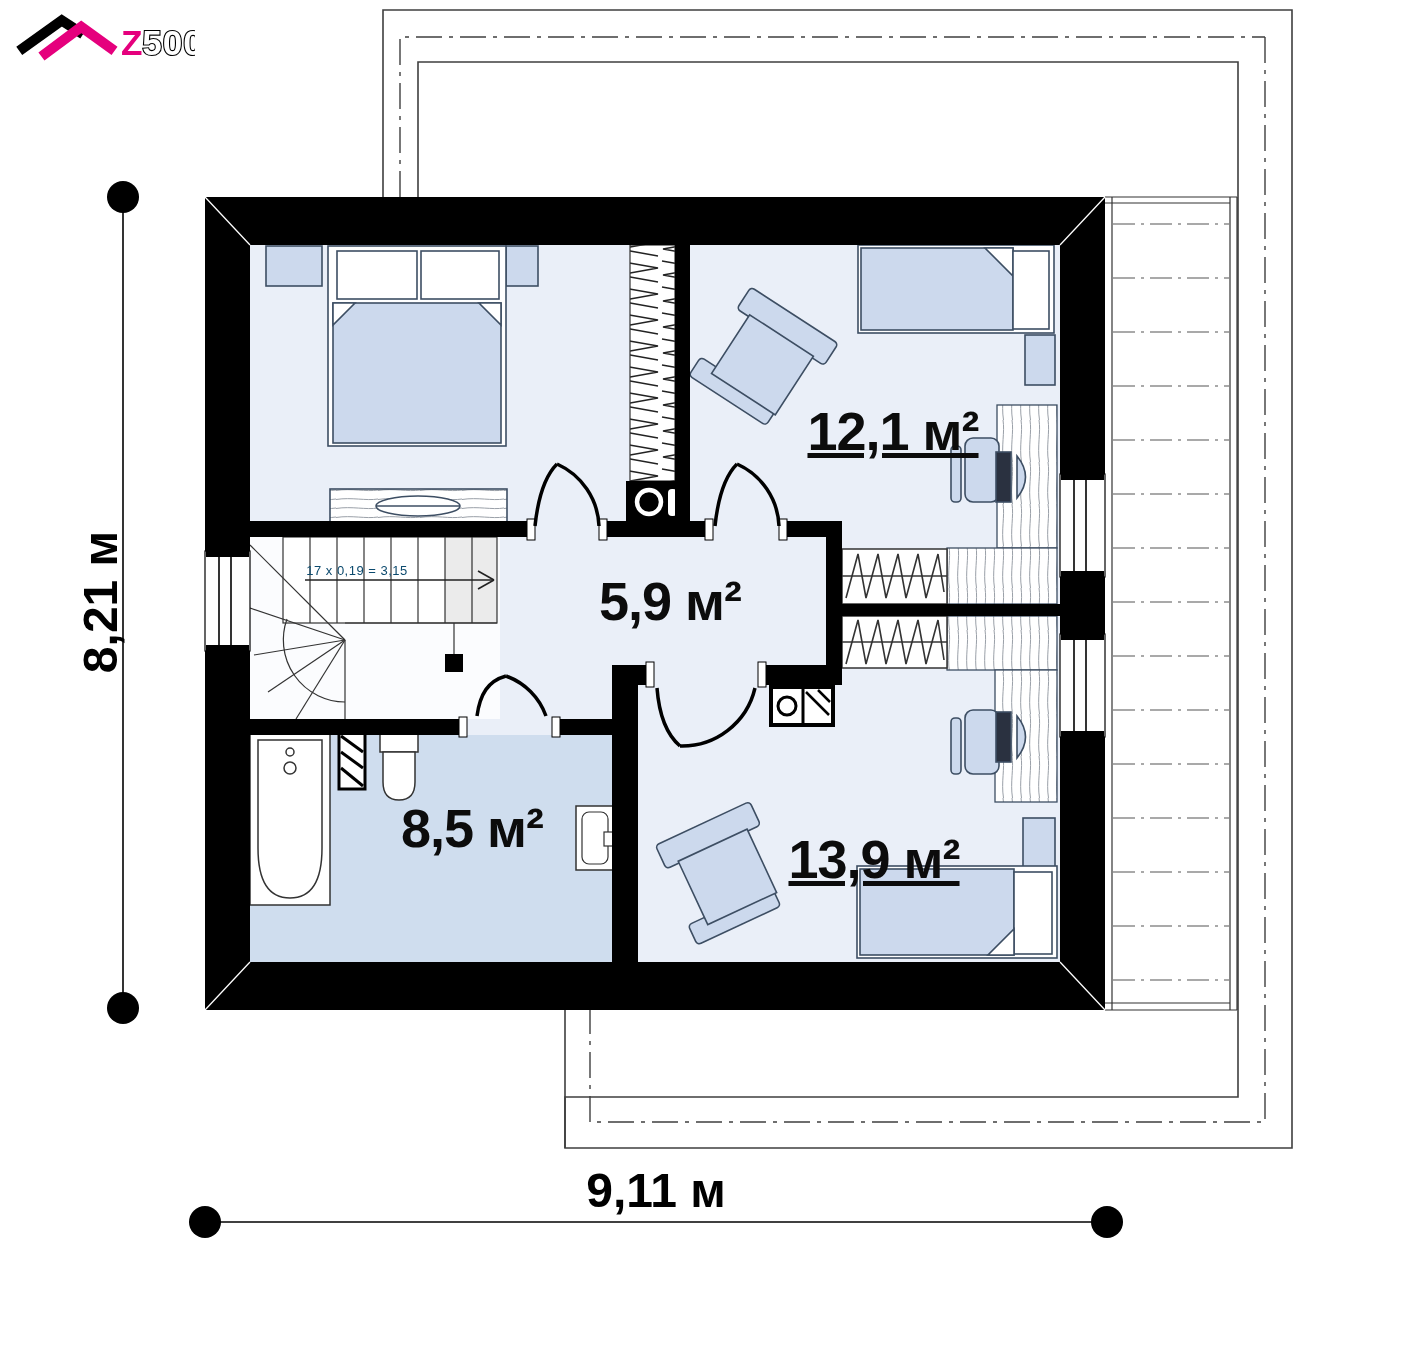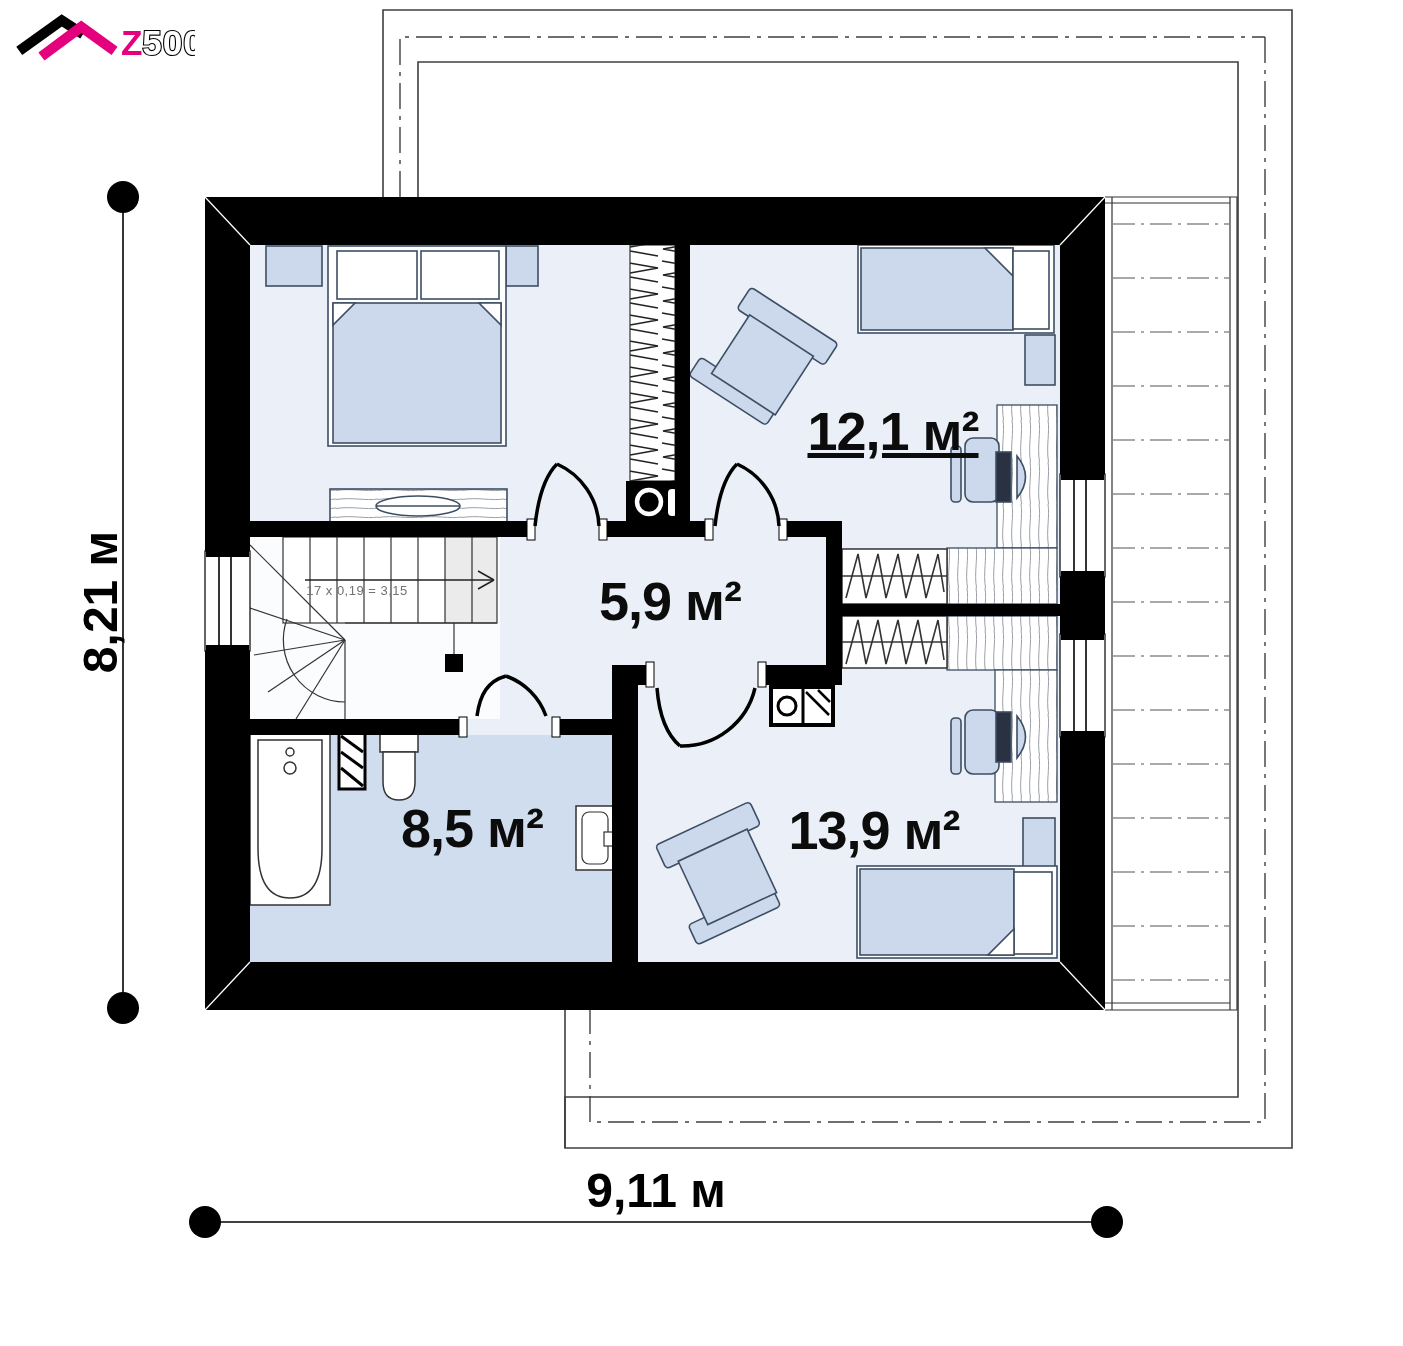--- a/index.html
+++ b/index.html
@@ -16,21 +16,21 @@
   }
   .dim-label {
     position:absolute; transform:translate(-50%,-50%);
     font:700 48px "Liberation Sans", sans-serif;
     color:#000; white-space:nowrap;
   }
   .dim-label.vertical { transform:translate(-50%,-50%) rotate(-90deg); }
   .stair-note {
     position:absolute; transform:translate(-50%,-50%);
     font:400 13px "Liberation Sans", sans-serif;
-    color:#737373; letter-spacing:0.5px; white-space:nowrap;margin-top:20px;
+    color:#0c4a6e; letter-spacing:0.5px; white-space:nowrap;
   }
   .logo { position:absolute; left:10px; top:8px; }
 </style>
 </head>
 <body>
 
 <div id="stage">
 
   <svg id="plan-svg" width="1403" height="1346" viewBox="0 0 1403 1346" xmlns="http://www.w3.org/2000/svg">
     <defs>
@@ -337,20 +337,20 @@
   <svg class="logo" width="185" height="60" viewBox="0 0 200 64">
     <path d="M10,46 L56,13 L79,28" stroke="#000" stroke-width="11" fill="none"></path>
     <path d="M34,52 L77,20 L113,46" stroke="#e5007d" stroke-width="11" fill="none"></path>
     <text x="120" y="50" font-family="Liberation Sans, sans-serif" font-size="38" font-weight="700" fill="#e5007d">Z</text>
     <text x="143" y="50" font-family="Liberation Sans, sans-serif" font-size="38" font-weight="700" fill="#ffffff" stroke="#000" stroke-width="2.4" paint-order="stroke" letter-spacing="1">500</text>
   </svg>
 
   <div class="area-label" style="left:893px; top:431px;text-decoration:underline;">12,1 м²</div>
   <div class="area-label" style="left:670px; top:601px;">5,9 м²</div>
   <div class="area-label" style="left:472px; top:828px;">8,5 м²</div>
-  <div class="area-label" style="left:874px; top:830px;">13,9 м²</div>
+  <div class="area-label" style="left:874px; top:859px;text-decoration:underline;">13,9 м²</div>
 
   <div class="stair-note" style="left:357px; top:570px;">17 x 0,19 = 3,15</div>
 
   <div class="dim-label vertical" style="left:100px; top:602px;">8,21 м</div>
   <div class="dim-label" style="left:656px; top:1190px;">9,11 м</div>
 
 </div>
 
 </body></html>

